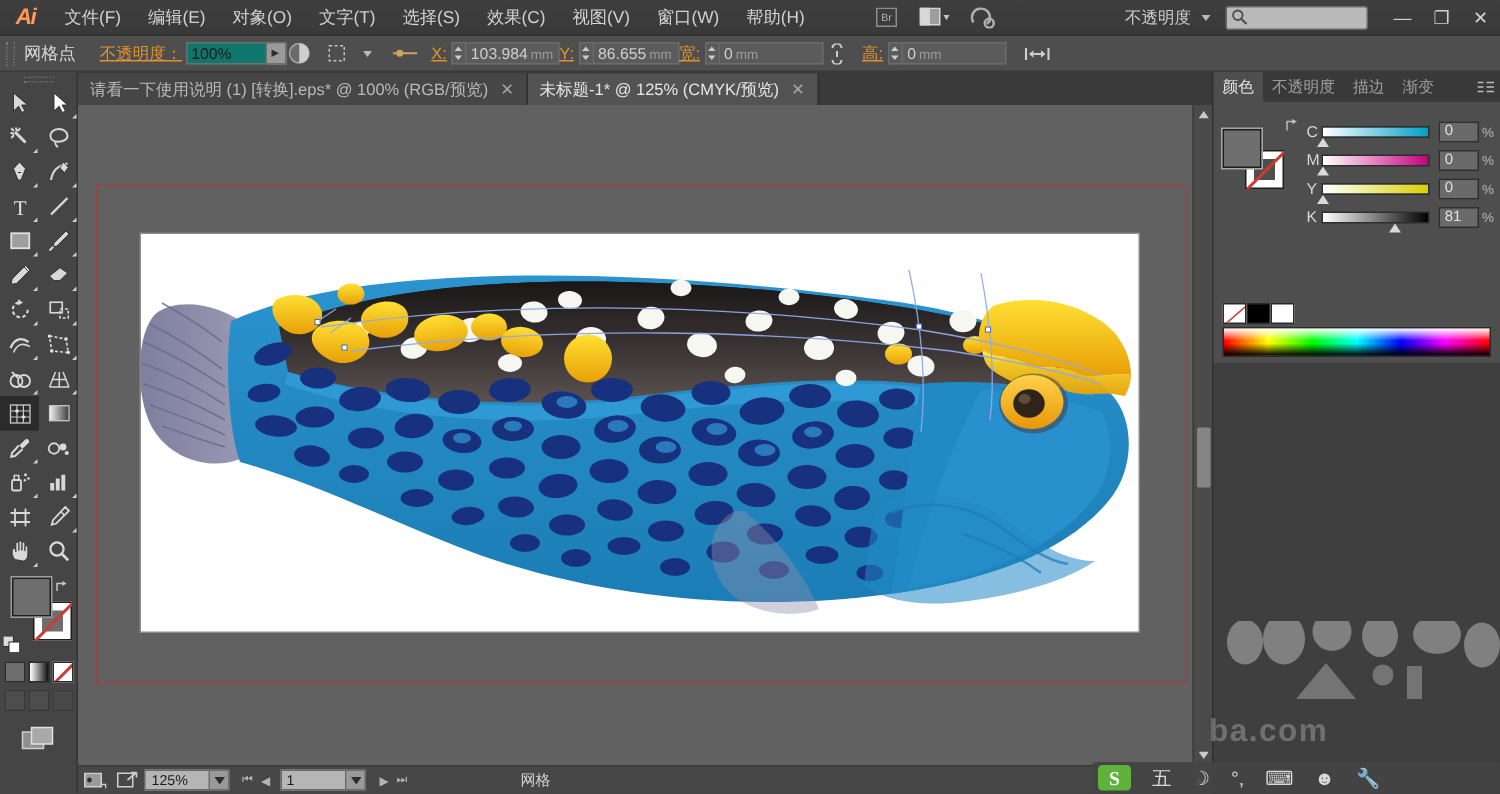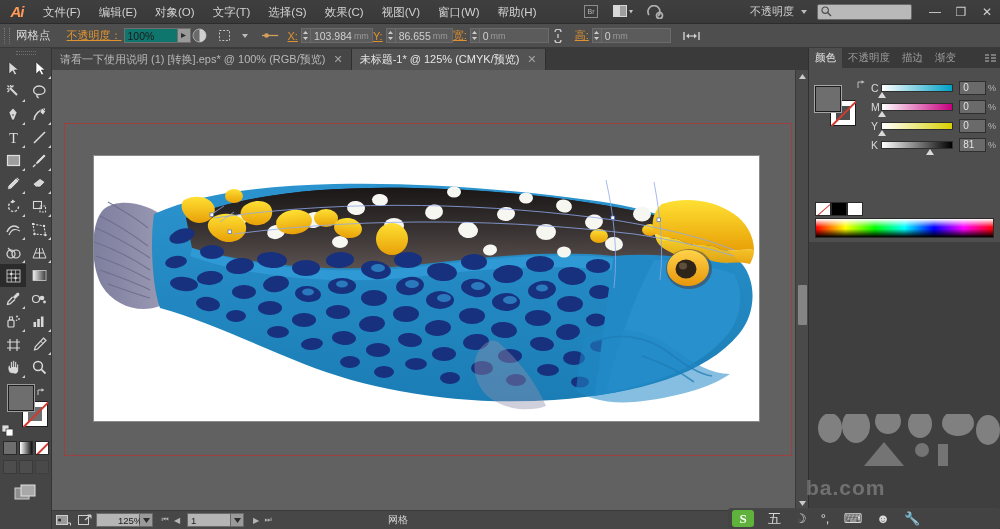--- a/index.html
+++ b/index.html
@@ -122,27 +122,27 @@
   .spectrum { position:absolute; left:6px; bottom:4px; right:6px; height:20px; border:1px solid #2a2a2a;
      background:linear-gradient(to right,#ff0000,#ffff00,#00ff00,#00ffff,#0000ff,#ff00ff,#ff0000);}
   .spectrum:after{content:"";position:absolute;inset:0;
      background:linear-gradient(to bottom,#fff 0%,rgba(255,255,255,0) 45%,rgba(0,0,0,0) 55%,#000 100%);}
 
   
   .statusbar { position:absolute; left:52px; top:510px; width:756px; height:19px; background:#474747;
      border-top:1px solid #3a3a3a; display:flex; align-items:center; font-size:10px; color:#cfcfcf;}
   .sb-ico { width:18px;height:14px; display:flex;align-items:center;justify-content:center; margin:0 2px;}
   .sb-zoom { width:44px;height:14px; background:#b5b5b5; border:1px solid #6a6a6a; color:#1c1c1c;
-     font-size:9.5px; display:flex;align-items:center; padding-left:21px;}
+     font-size:9.5px; display:flex;align-items:center; padding-left:4px;}
   .sb-drop { width:13px;height:14px;background:#9a9a9a;border:1px solid #6a6a6a;border-left:none;
      display:flex;align-items:center;justify-content:center;}
   .sb-page { width:44px;height:14px;background:#b5b5b5;border:1px solid #6a6a6a;color:#1c1c1c;
      font-size:9.5px;display:flex;align-items:center;padding-left:3px;}
   .sb-nav { width:12px;height:14px; display:flex;align-items:center;justify-content:center; color:#b4b4b4; font-size:8px;}
-  .sb-text { margin-left:114px; font-size:10px; color:#d4d4d4;}
+  .sb-text { margin-left:73px; font-size:10px; color:#d4d4d4;}
   .sb-arrowR { margin-left:auto; margin-right:4px; color:#b0b0b0; font-size:8px;}
 
   .hscroll { position:absolute; left:808px; top:510px; width:192px; height:19px; background:#3c3c3c; }
 
   
   .ime { position:absolute; left:728px; top:508px; width:272px; height:21px;
      background:rgba(68,68,68,0.92); display:flex; align-items:center; border-radius:3px;}
   .ime-logo { width:22px; height:17px; background:#5fb23c; color:#fff; font-size:13px; font-weight:bold;
      display:flex; align-items:center; justify-content:center; border-radius:3px; margin-left:4px;
      font-family:"Liberation Serif",serif;}

